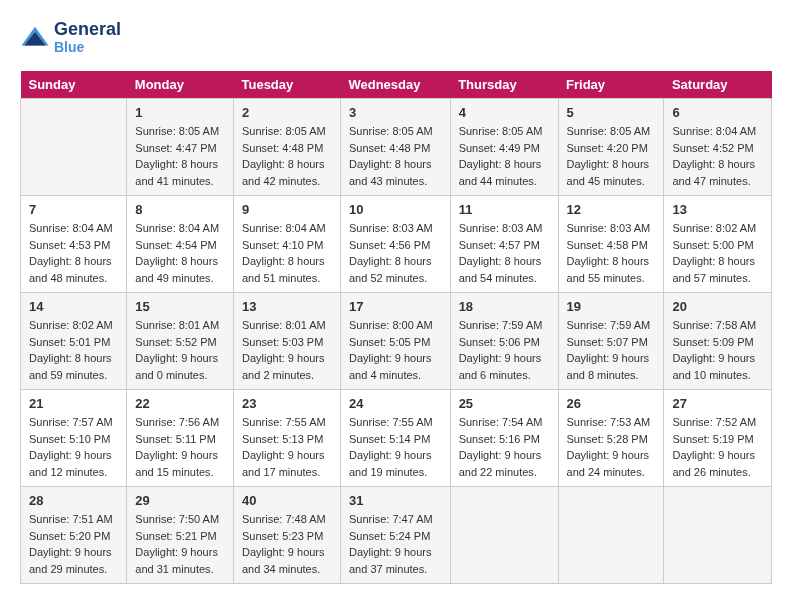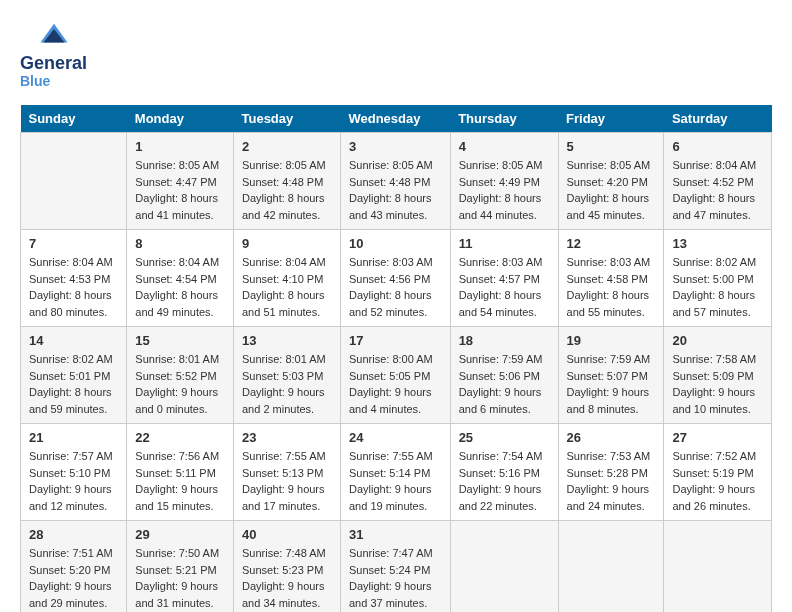--- a/index.html
+++ b/index.html
@@ -13,21 +13,20 @@
     .header {
       display: flex;
       justify-content: space-between;
       align-items: flex-start;
       margin-bottom: 16px;
     }
     .logo {
       display: flex;
       align-items: center;
       gap: 4px;
-      flex-direction: column;
     }
     .logo-icon {
       width: 30px;
       height: 30px;
     }
     .title-block {
       text-align: right;
     }
     .main-title {
       font-size: 32px;
@@ -37,21 +36,21 @@
     .subtitle {
       font-size: 16px;
       color: #444;
     }
     table {
       width: 100%;
       border-collapse: collapse;
       font-size: 11px;
     }
     thead tr th {
-      background-color: #0369a1;
+      background-color: #be185d;
       color: #fff;
       padding: 6px 8px;
       text-align: left;
       font-size: 13px;
       font-weight: bold;
     }
     tbody tr td {
       border: 1px solid #ccc;
       padding: 6px 8px;
       vertical-align: top;
@@ -157,21 +156,21 @@
           <div>Daylight: 8 hours and 47 minutes.</div>
         </div>
         </td>
       </tr>
       <tr>
         <td>
           <span class="day-number">7</span>
         <div class="cell-content">
           <div>Sunrise: 8:04 AM</div>
           <div>Sunset: 4:53 PM</div>
-          <div>Daylight: 8 hours and 80 minutes.</div>
+          <div>Daylight: 8 hours and 48 minutes.</div>
         </div>
         </td>
         <td>
           <span class="day-number">8</span>
         <div class="cell-content">
           <div>Sunrise: 8:04 AM</div>
           <div>Sunset: 4:54 PM</div>
           <div>Daylight: 8 hours and 49 minutes.</div>
         </div>
         </td>

